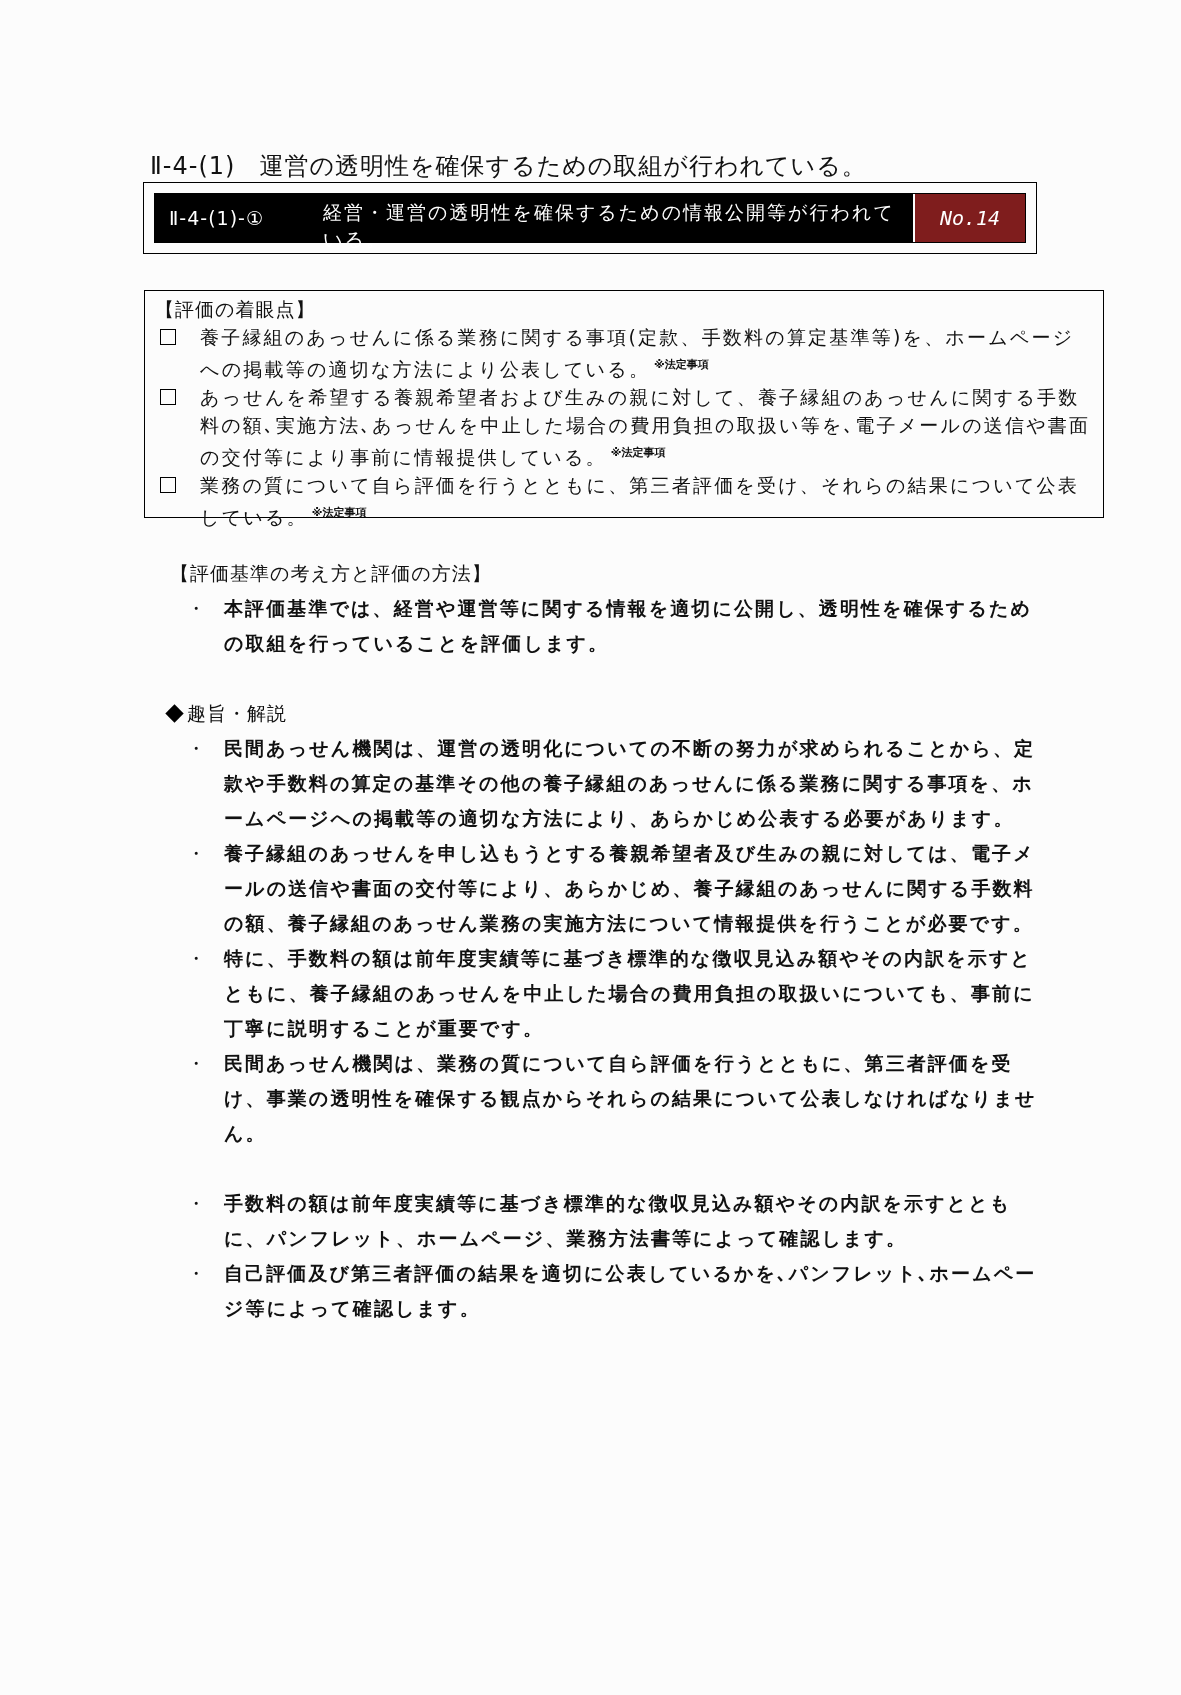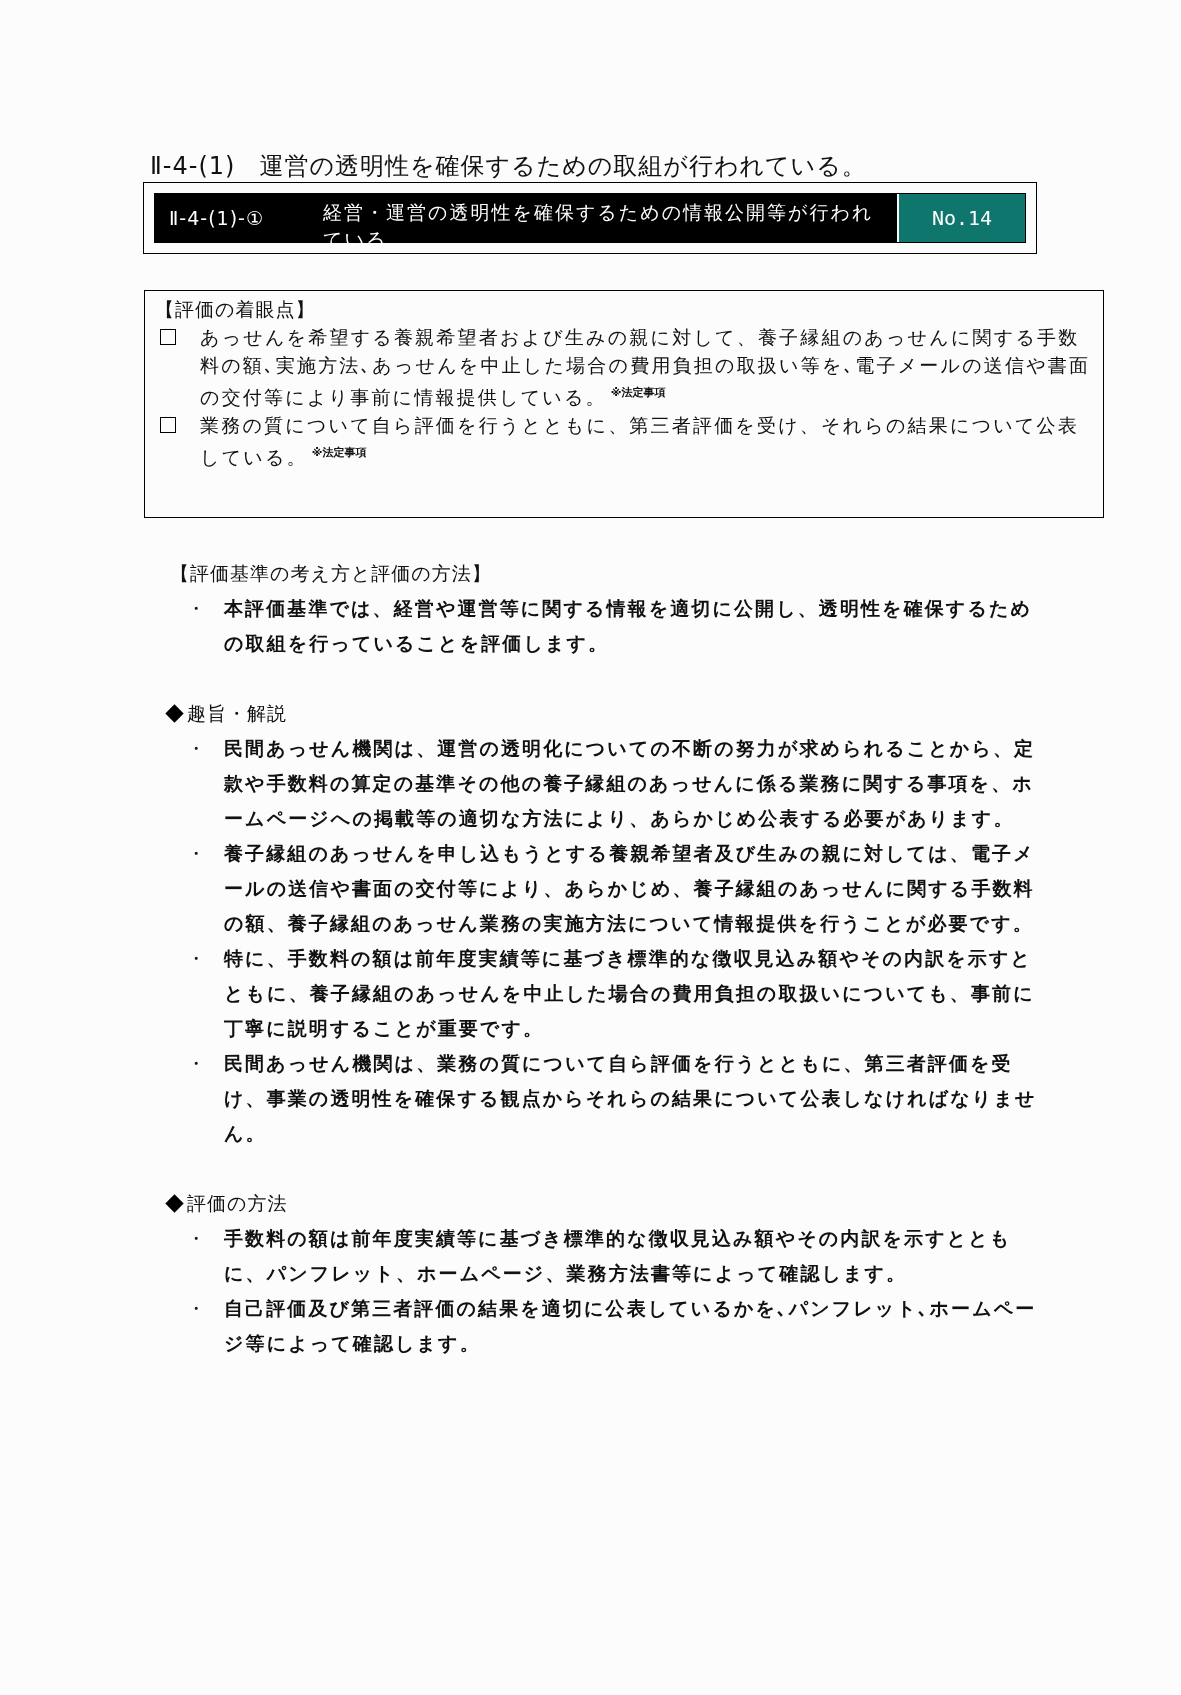--- a/index.html
+++ b/index.html
@@ -24,24 +24,25 @@
   }
   .header-code {
     width: 164px; background: #000; color: #fff; font-size: 19px;
     display: flex; align-items: center; padding-left: 14px; box-sizing: border-box; letter-spacing: 1px;
   }
   .header-title {
     flex: 1; background: #000; color: #fff; font-size: 19px; line-height: 27px;
     padding: 5px 8px 0 4px; letter-spacing: 2px; box-sizing: border-box;
   }
   .header-no {
-    width: 128px; background: #0f766e; color: #fff; font-size: 20px;
+    width: 112px; background: #7f1d1d; color: #fff; font-size: 20px;
     display: flex; align-items: center; justify-content: center;
     border-left: 2px solid #fcfcfc; box-sizing: border-box;
     font-family: "DejaVu Sans Mono", "Liberation Mono", monospace;
+    font-style: italic;
   }
 
   .check-box {
     left: 144px; top: 290px; width: 960px; height: 228px;
     border: 1.5px solid #000; box-sizing: border-box; padding: 4px 0 0 0;
     font-size: 19px; line-height: 28px;
   }
   .check-heading { padding-left: 10px; letter-spacing: 1px; }
   .check-item { display: flex; }
   .check-mark {
@@ -74,20 +75,24 @@
     <div class="header-code">Ⅱ-4-(1)-①</div>
     <div class="header-title">経営・運営の透明性を確保するための情報公開等が行われている。</div>
     <div class="header-no">No.14</div>
   </div>
 </div>
 
 <div class="abs check-box">
   <div class="check-heading">【評価の着眼点】</div>
   <div class="check-item">
     <span class="check-mark"></span>
+    <span class="check-text"><span>養子縁組のあっせんに係る業務に関する事項(定款、手数料の算定基準等)を、ホームページへの掲載等の適切な方法により公表している。</span><span class="legal-note">※法定事項</span></span>
+  </div>
+  <div class="check-item">
+    <span class="check-mark"></span>
     <span class="check-text"><span>あっせんを希望する養親希望者および生みの親に対して、養子縁組のあっせんに関する手数料の額､実施方法､あっせんを中止した場合の費用負担の取扱い等を､電子メールの送信や書面の交付等により事前に情報提供している。</span><span class="legal-note">※法定事項</span></span>
   </div>
   <div class="check-item">
     <span class="check-mark"></span>
     <span class="check-text"><span>業務の質について自ら評価を行うとともに、第三者評価を受け、それらの結果について公表している。</span><span class="legal-note">※法定事項</span></span>
   </div>
 </div>
 
 <div class="abs body-area">
   <div class="crit-heading">【評価基準の考え方と評価の方法】</div>
@@ -113,24 +118,20 @@
   <div class="bullet">
     <span class="bullet-dot">・</span>
     <span class="bullet-text">特に、手数料の額は前年度実績等に基づき標準的な徴収見込み額やその内訳を示すとともに、養子縁組のあっせんを中止した場合の費用負担の取扱いについても、事前に丁寧に説明することが重要です。</span>
   </div>
   <div class="bullet">
     <span class="bullet-dot">・</span>
     <span class="bullet-text">民間あっせん機関は、業務の質について自ら評価を行うとともに、第三者評価を受け、事業の透明性を確保する観点からそれらの結果について公表しなければなりません。</span>
   </div>
   <div class="blank"></div>
 
-  <div class="subheading">
-    <span class="diamond"></span>
-    <span>評価の方法</span>
-  </div>
   <div class="bullet">
     <span class="bullet-dot">・</span>
     <span class="bullet-text">手数料の額は前年度実績等に基づき標準的な徴収見込み額やその内訳を示すとともに、パンフレット、ホームページ、業務方法書等によって確認します。</span>
   </div>
   <div class="bullet">
     <span class="bullet-dot">・</span>
     <span class="bullet-text">自己評価及び第三者評価の結果を適切に公表しているかを､パンフレット､ホームページ等によって確認します。</span>
   </div>
 </div>
 

